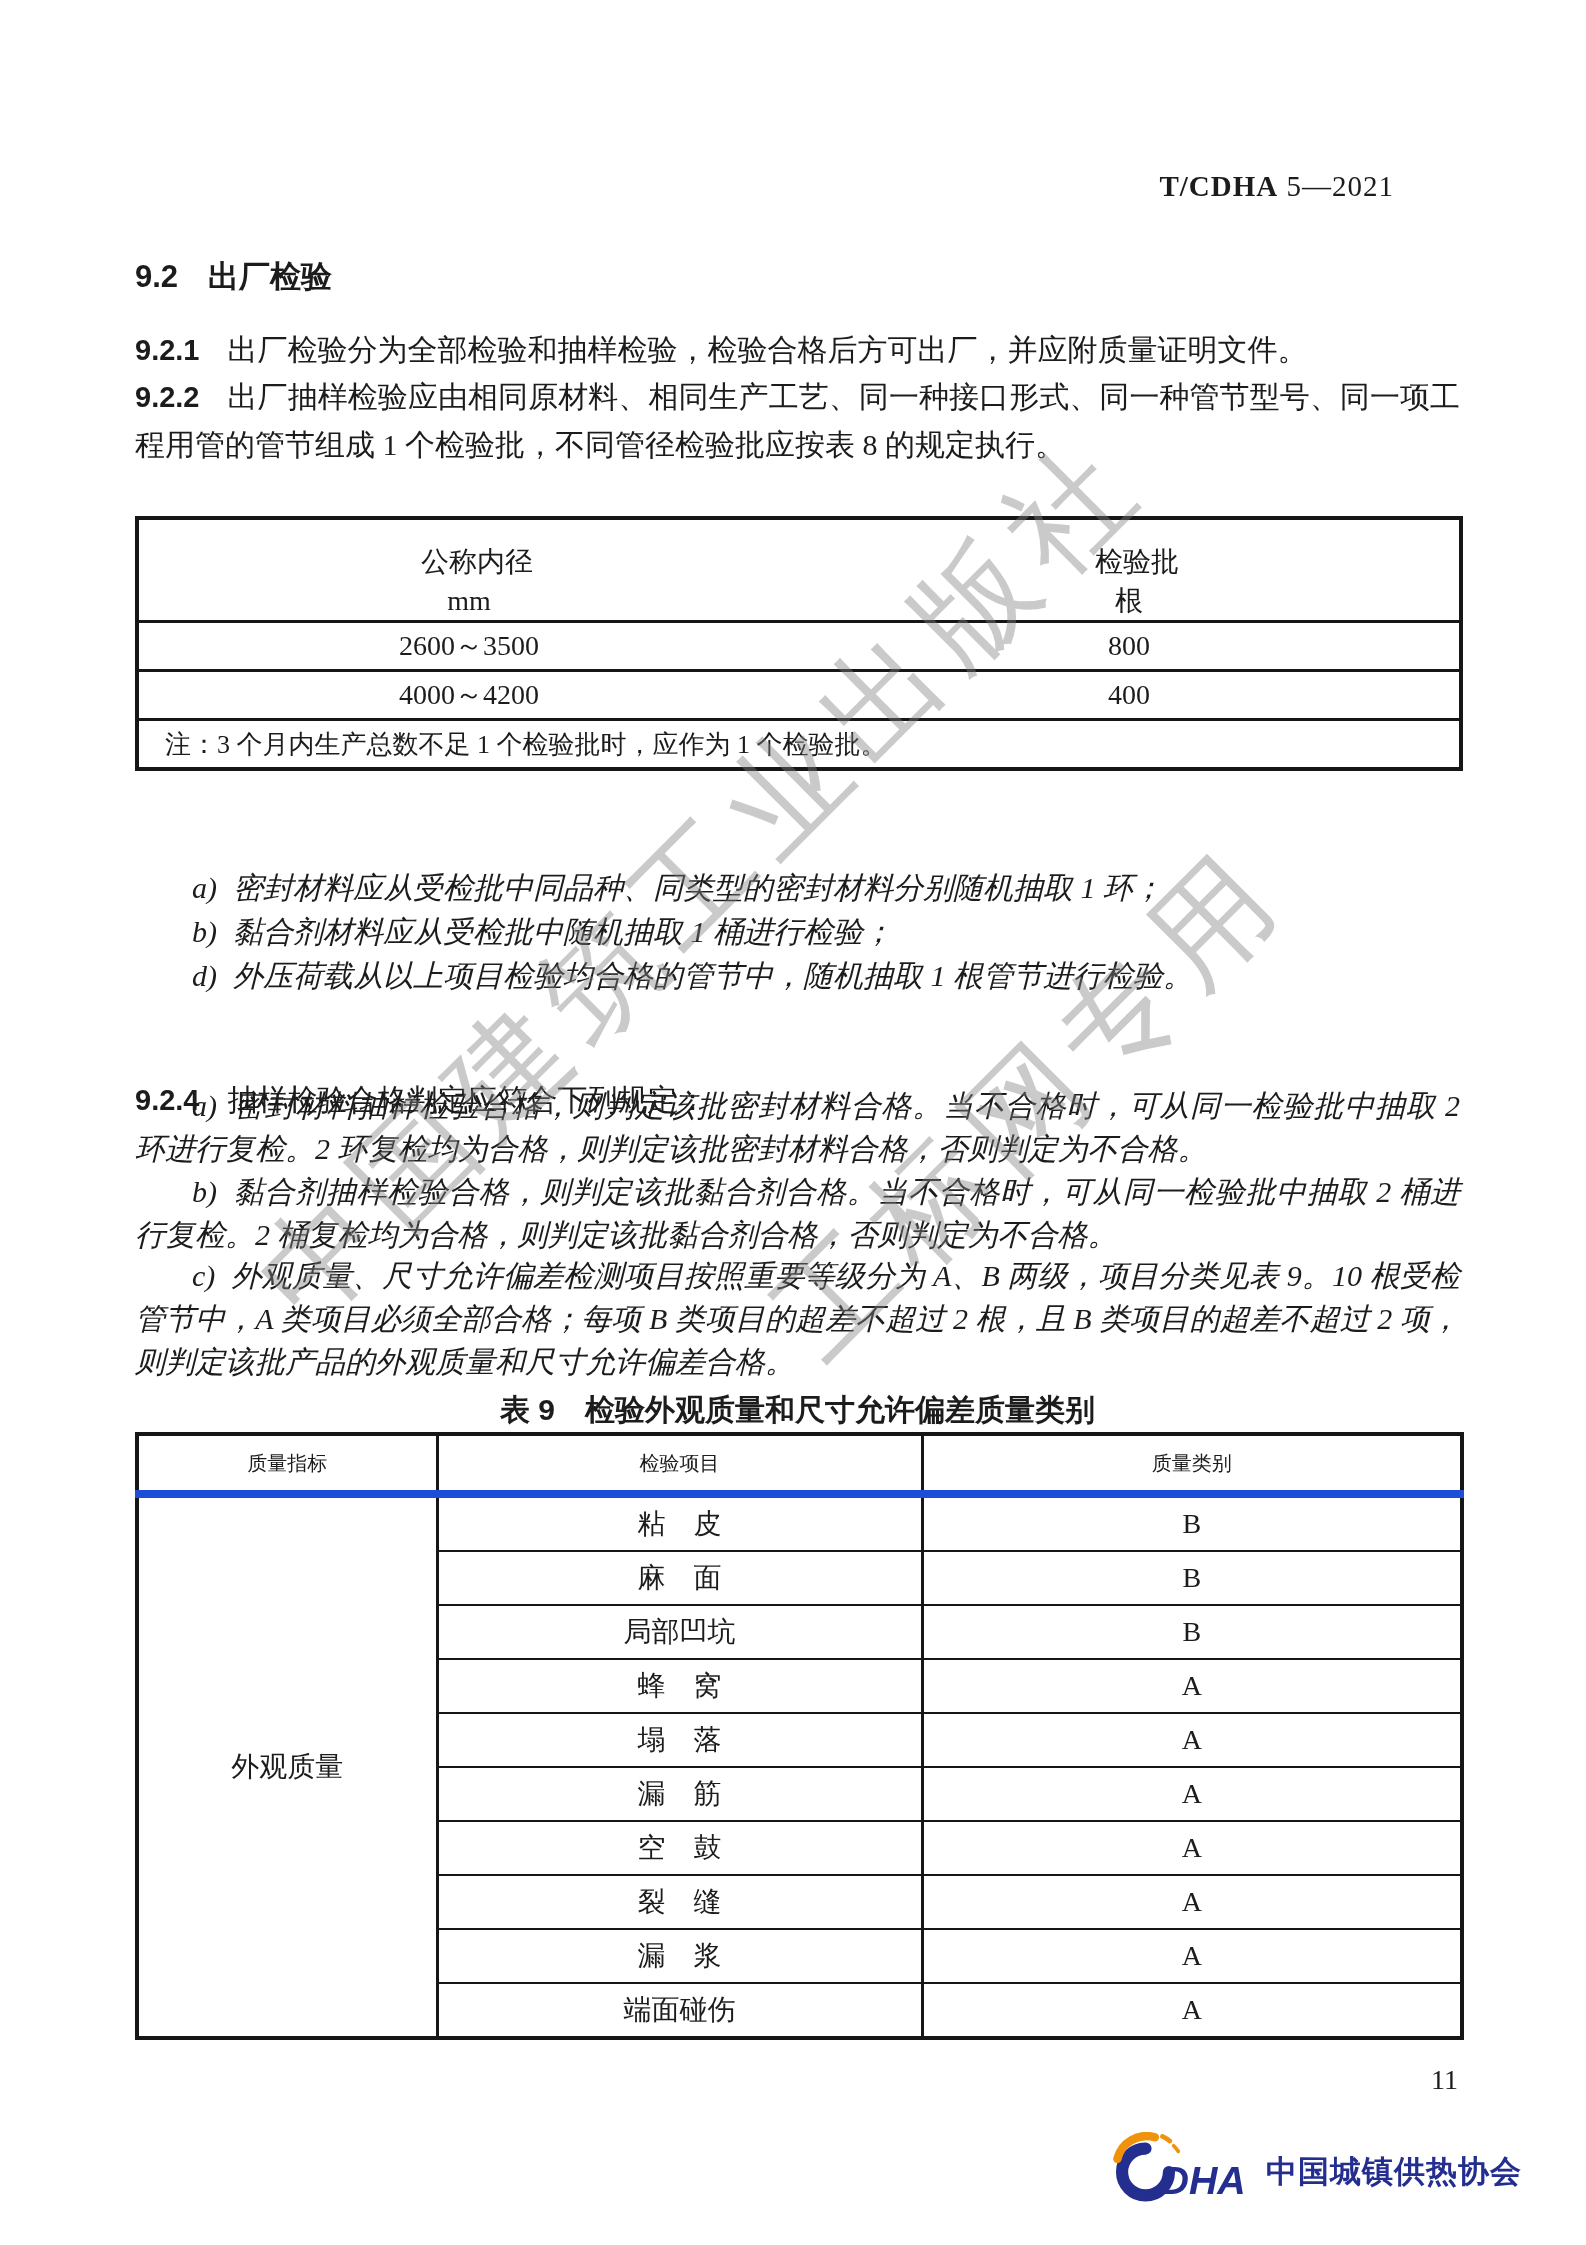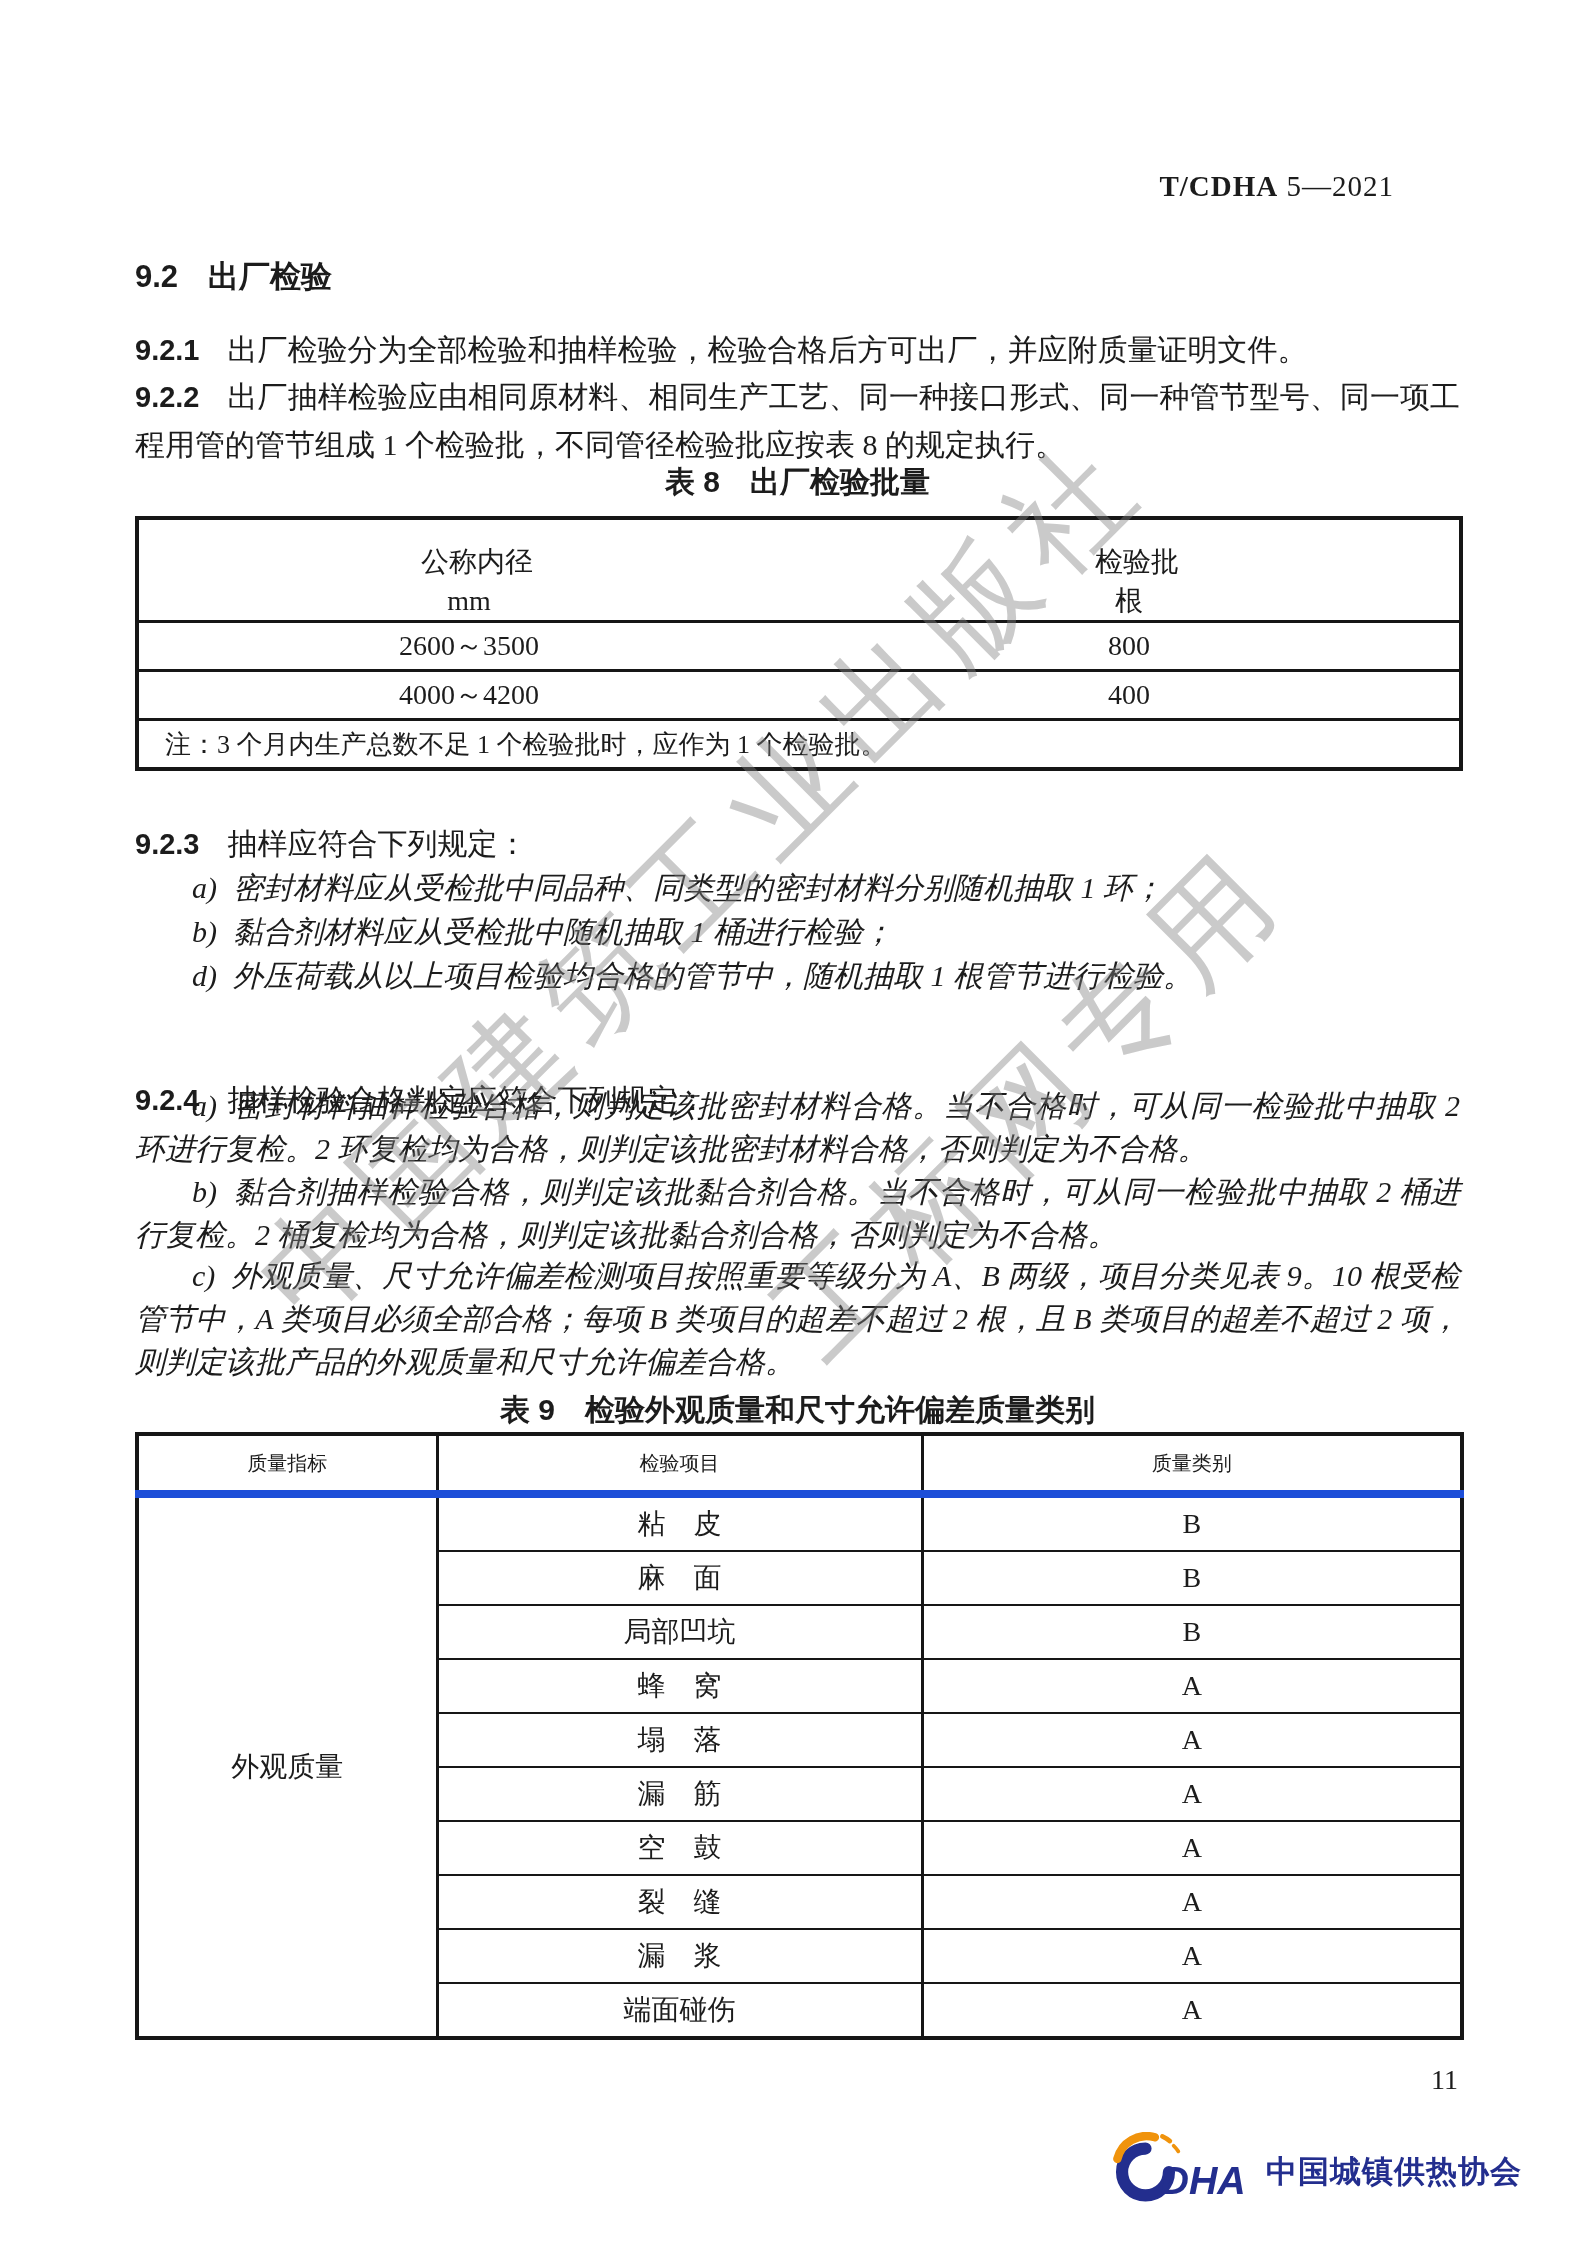--- a/index.html
+++ b/index.html
@@ -82,21 +82,20 @@
   </div>
 
   <p class="abs para lh47" style="top:326px">
     <span class="cnum">9.2.1</span><span>出厂检验分为全部检验和抽样检验，检验合格后方可出厂，并应附质量证明文件。</span>
   </p>
 
   <p class="abs para lh47" style="top:373px">
     <span class="cnum">9.2.2</span><span>出厂抽样检验应由相同原材料、相同生产工艺、同一种接口形式、同一种管节型号、同一项工程用管的管节组成 1 个检验批，不同管径检验批应按表 8 的规定执行。</span>
   </p>
 
-  <div class="abs caption" style="top:462px">表 8　出厂检验批量</div>
 
   <table class="abs t8" style="top:516px">
     <colgroup>
         <col>
         <col>
       </colgroup>
     <tbody>
       <tr class="hdr">
         <td>
           <span class="l1">公称内径</span>
@@ -114,23 +113,20 @@
       <tr class="row">
         <td>4000～4200</td>
         <td>400</td>
       </tr>
       <tr class="note">
         <td colspan="2">注：3 个月内生产总数不足 1 个检验批时，应作为 1 个检验批。</td>
       </tr>
     </tbody>
   </table>
 
-  <p class="abs para lh44" style="top:822px">
-    <span class="cnum">9.2.3</span><span>抽样应符合下列规定：</span>
-  </p>
   <div class="abs para lh44" style="top:866px">
     <p class="item indent">
       <span class="ilabel">a)</span><span>密封材料应从受检批中同品种、同类型的密封材料分别随机抽取 1 环；</span>
     </p>
     <p class="item indent">
       <span class="ilabel">b)</span><span>黏合剂材料应从受检批中随机抽取 1 桶进行检验；</span>
     </p>
     <p class="item indent">
       <span class="ilabel">d)</span><span>外压荷载从以上项目检验均合格的管节中，随机抽取 1 根管节进行检验。</span>
     </p>

